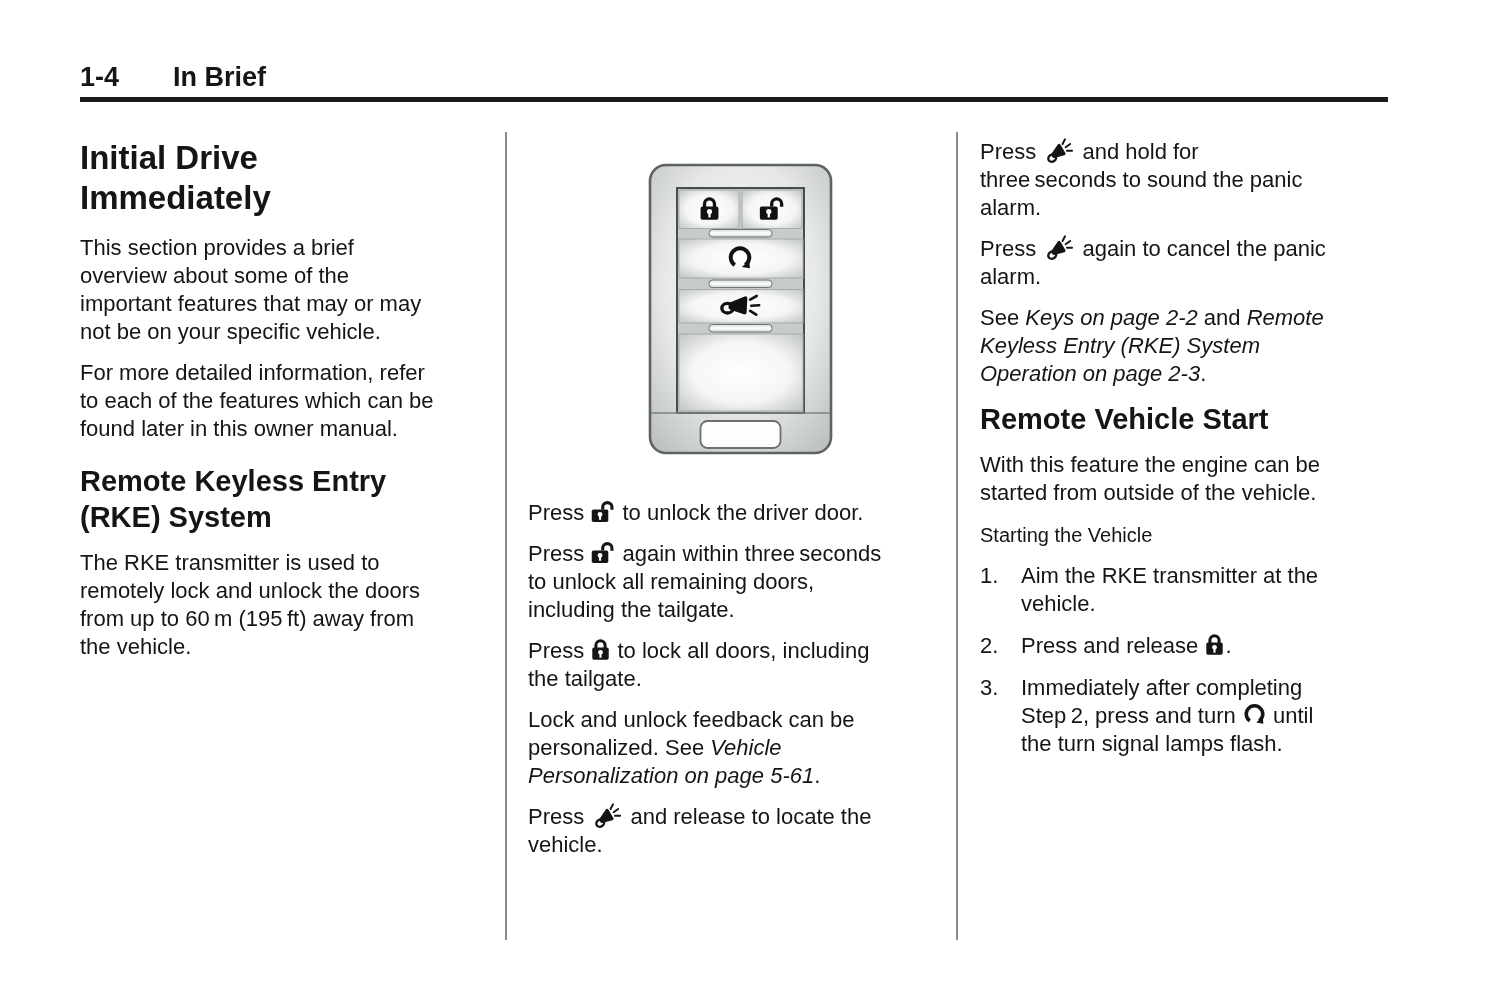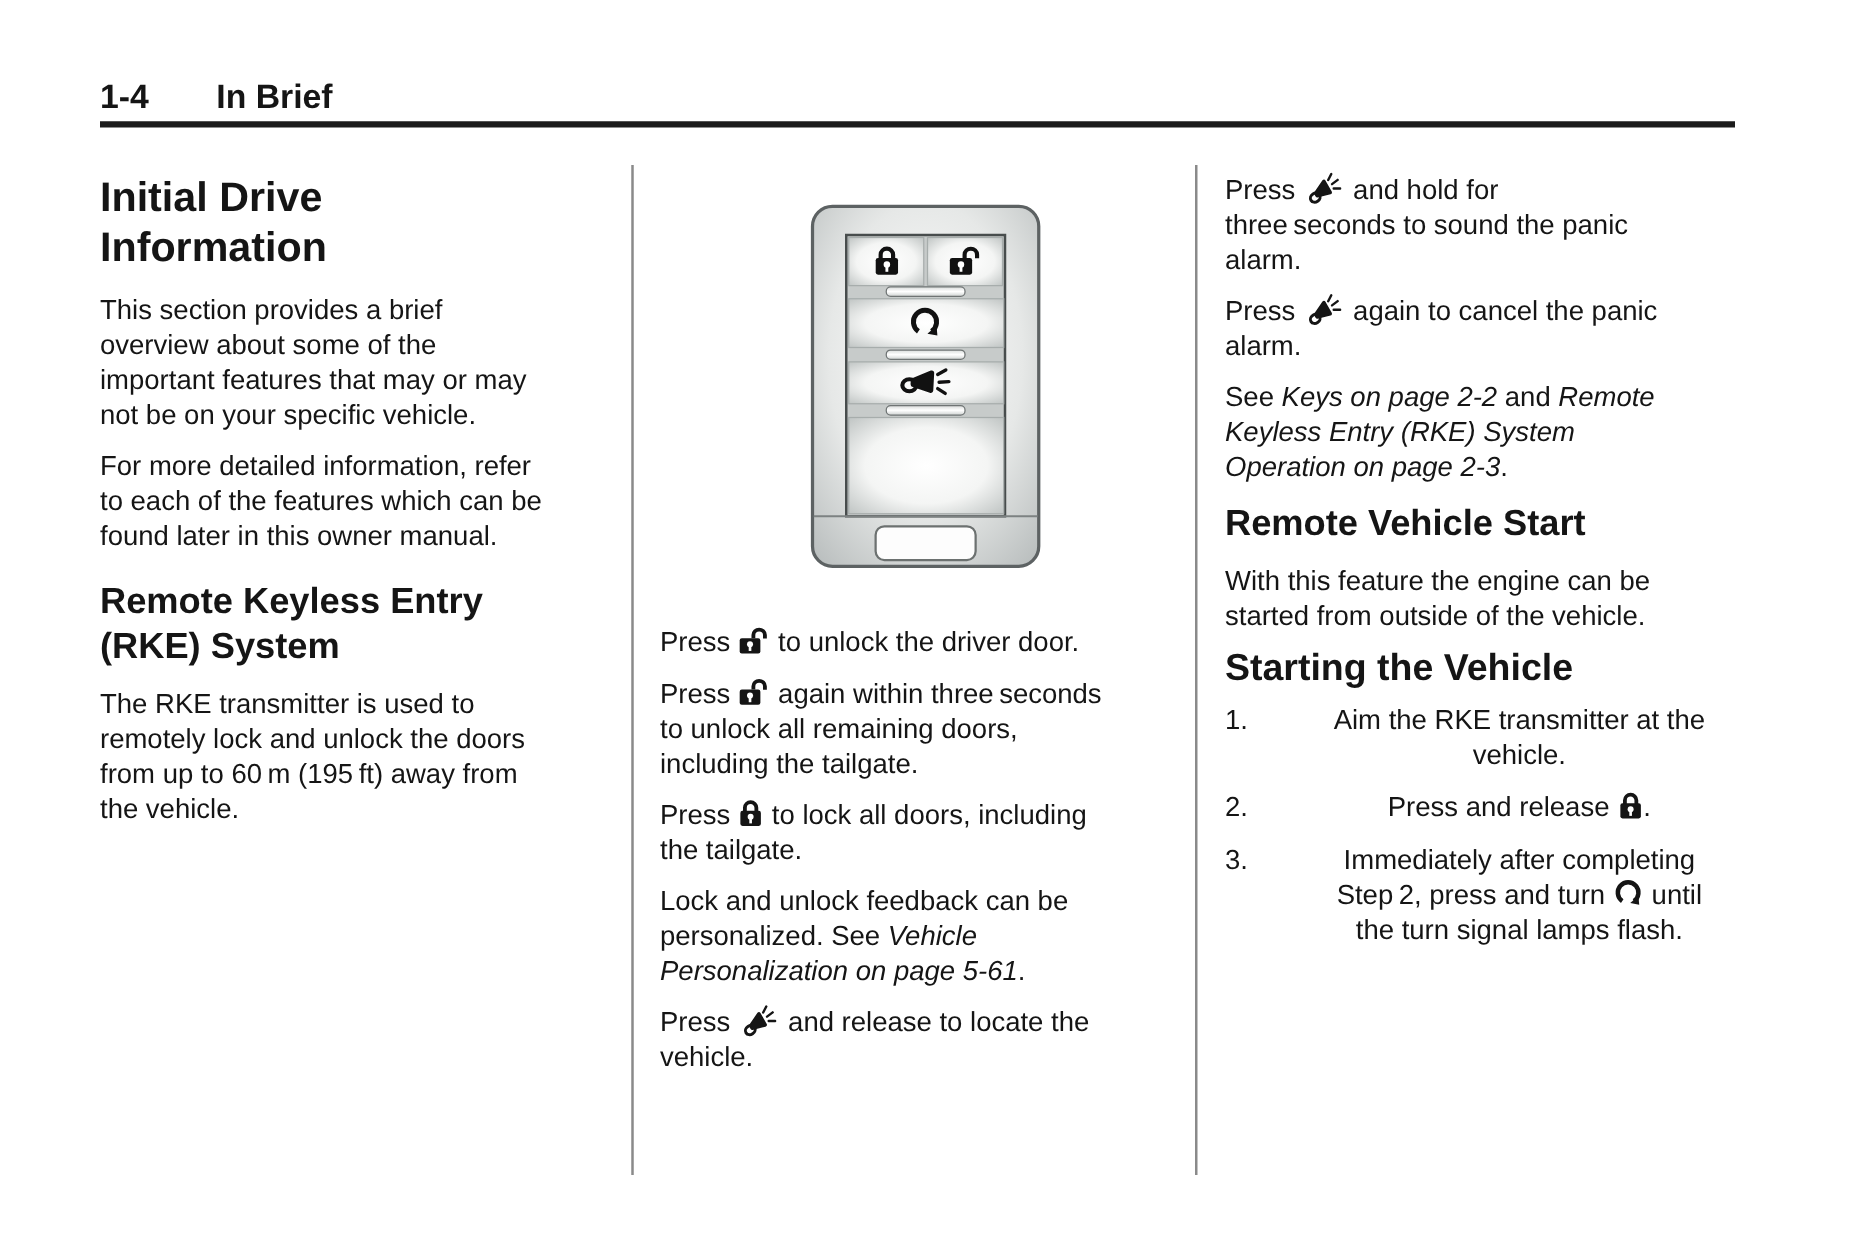--- a/index.html
+++ b/index.html
@@ -22,38 +22,38 @@
 
   
   .col{position:absolute;top:138px;}
   .col1{left:80px;width:424px;}
   .col2{left:528px;width:424px;top:135px;}
   .col3{left:980px;width:430px;}
 
   h1,h2,h3,p{margin:0;white-space:pre-wrap;}
   h1{font-size:33px;line-height:40px;font-weight:bold;margin-bottom:16px;}
   h2{font-size:29px;line-height:36px;font-weight:bold;margin:16px 0 14px;}
-  h3{font-size:30px;line-height:30px;font-weight:bold;margin:4px 0 12px;}
+  h3{font-size:20px;line-height:30px;font-weight:normal;margin:4px 0 12px;}
   p{font-size:22px;line-height:28px;margin-bottom:13px;}
   .it{font-style:italic;}
 
   
   .ic{display:inline-block;color:#151515;vertical-align:-4px;}
   .ic-lock{width:21px;height:25px;}
   .ic-unlock{width:26px;height:25px;}
   .ic-start{width:25px;height:25px;vertical-align:-4px;}
   .ic-horn{width:30px;height:18px;transform:rotate(-33deg);vertical-align:-2px;margin:0 2px;}
 
   
   .fob-wrap{width:185px;margin:28px auto 40px auto;}
 
   
   .step{display:flex;font-size:22px;line-height:28px;margin-bottom:14px;}
   .step-num{width:41px;flex:none;}
-  .step-body{flex:1;white-space:pre-wrap;text-align:center;}
+  .step-body{flex:1;white-space:pre-wrap;}
 </style>
 </head>
 <body>
 
 <svg width="0" height="0" style="position:absolute" aria-hidden="true">
   <defs>
     <symbol id="sym-lock" viewBox="0 0 22 26">
       <path d="M6.2,12 V8.4 a4.8,4.6 0 0 1 9.6,0 V12" fill="none" stroke="currentColor" stroke-width="3.2"></path>
       <rect x="2.4" y="11" width="17.2" height="12.8" rx="1.8" fill="currentColor"></rect>
       <circle cx="11" cy="16" r="2.5" fill="#fff"></circle>
@@ -86,21 +86,21 @@
   <div class="hdr">
     <span>1-4</span><span class="sec">In Brief</span>
   </div>
   <div class="hrule"></div>
 
   <div class="vdiv d1"></div>
   <div class="vdiv d2"></div>
 
   <div class="col col1">
     <h1>Initial Drive
-Information</h1>
+Immediately</h1>
     <p>This section provides a brief
 overview about some of the
 important features that may or may
 not be on your specific vehicle.</p>
     <p>For more detailed information, refer
 to each of the features which can be
 found later in this owner manual.</p>
     <h2 style="margin-top:20px;">Remote Keyless Entry
 (RKE) System</h2>
     <p>The RKE transmitter is used to

